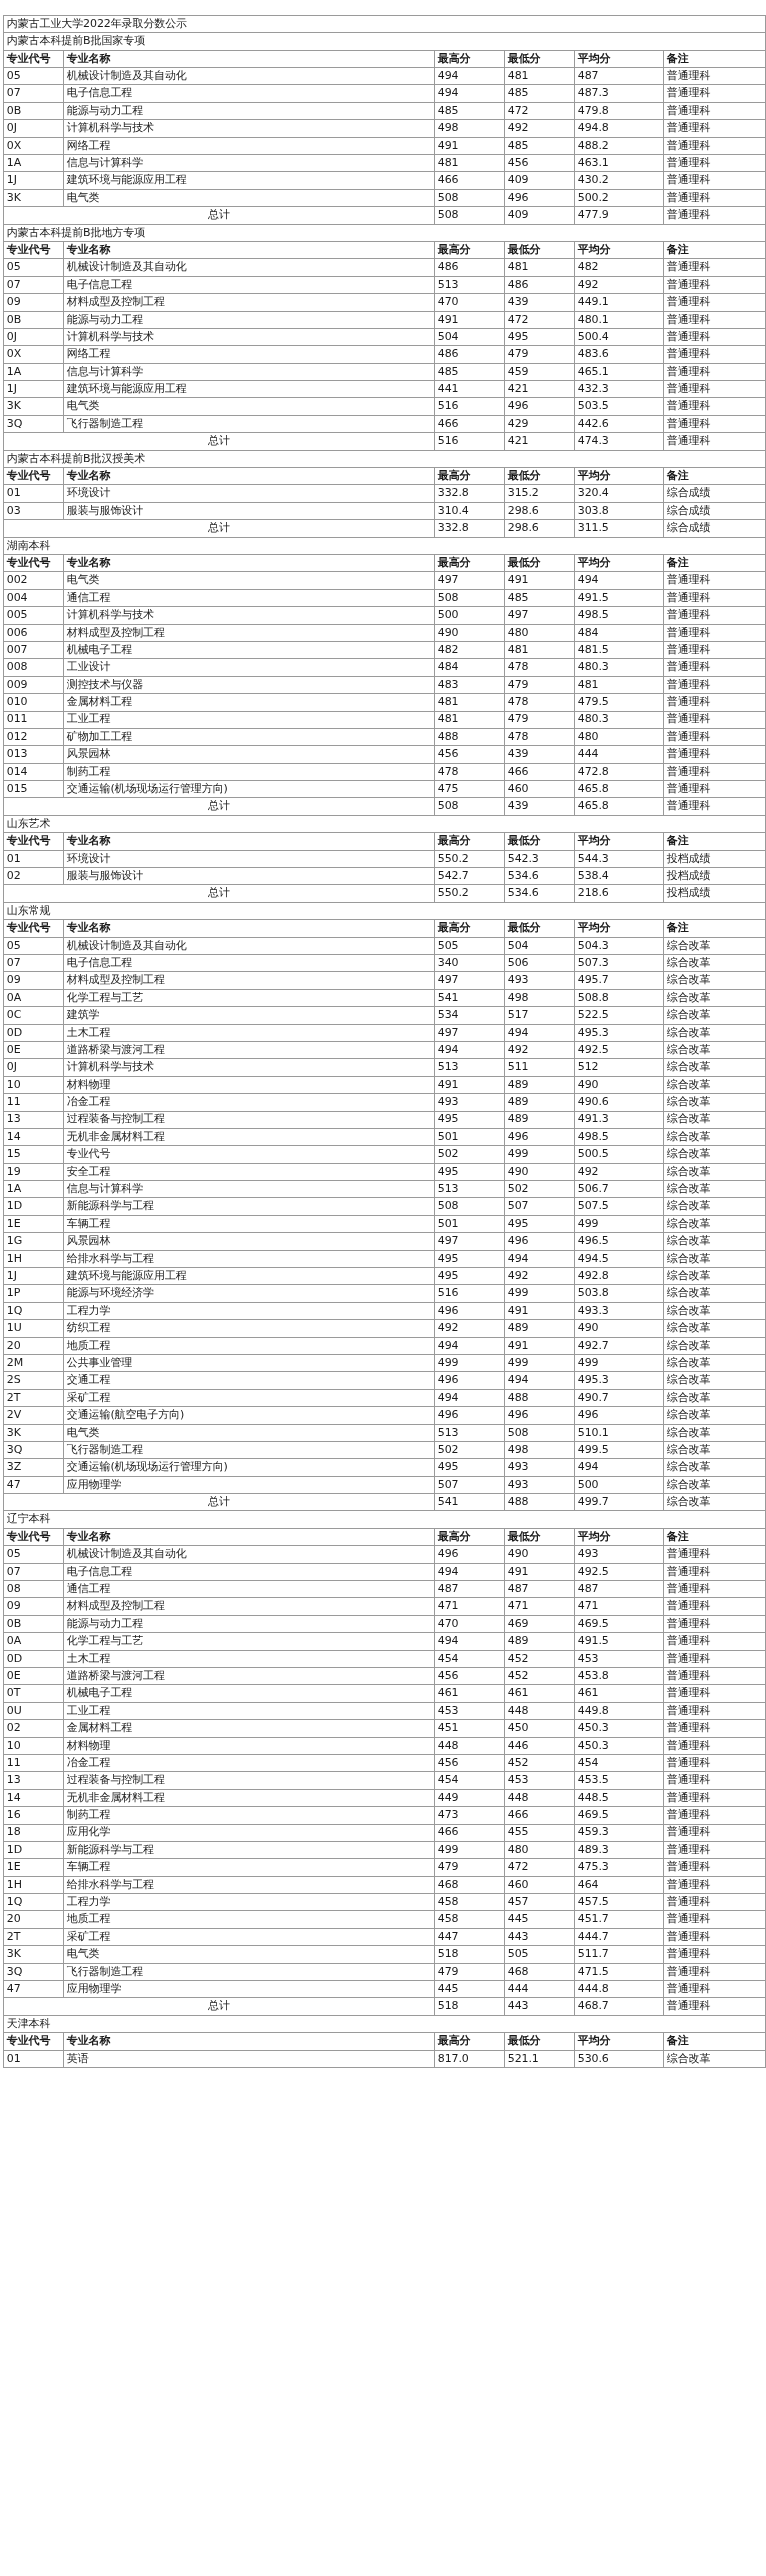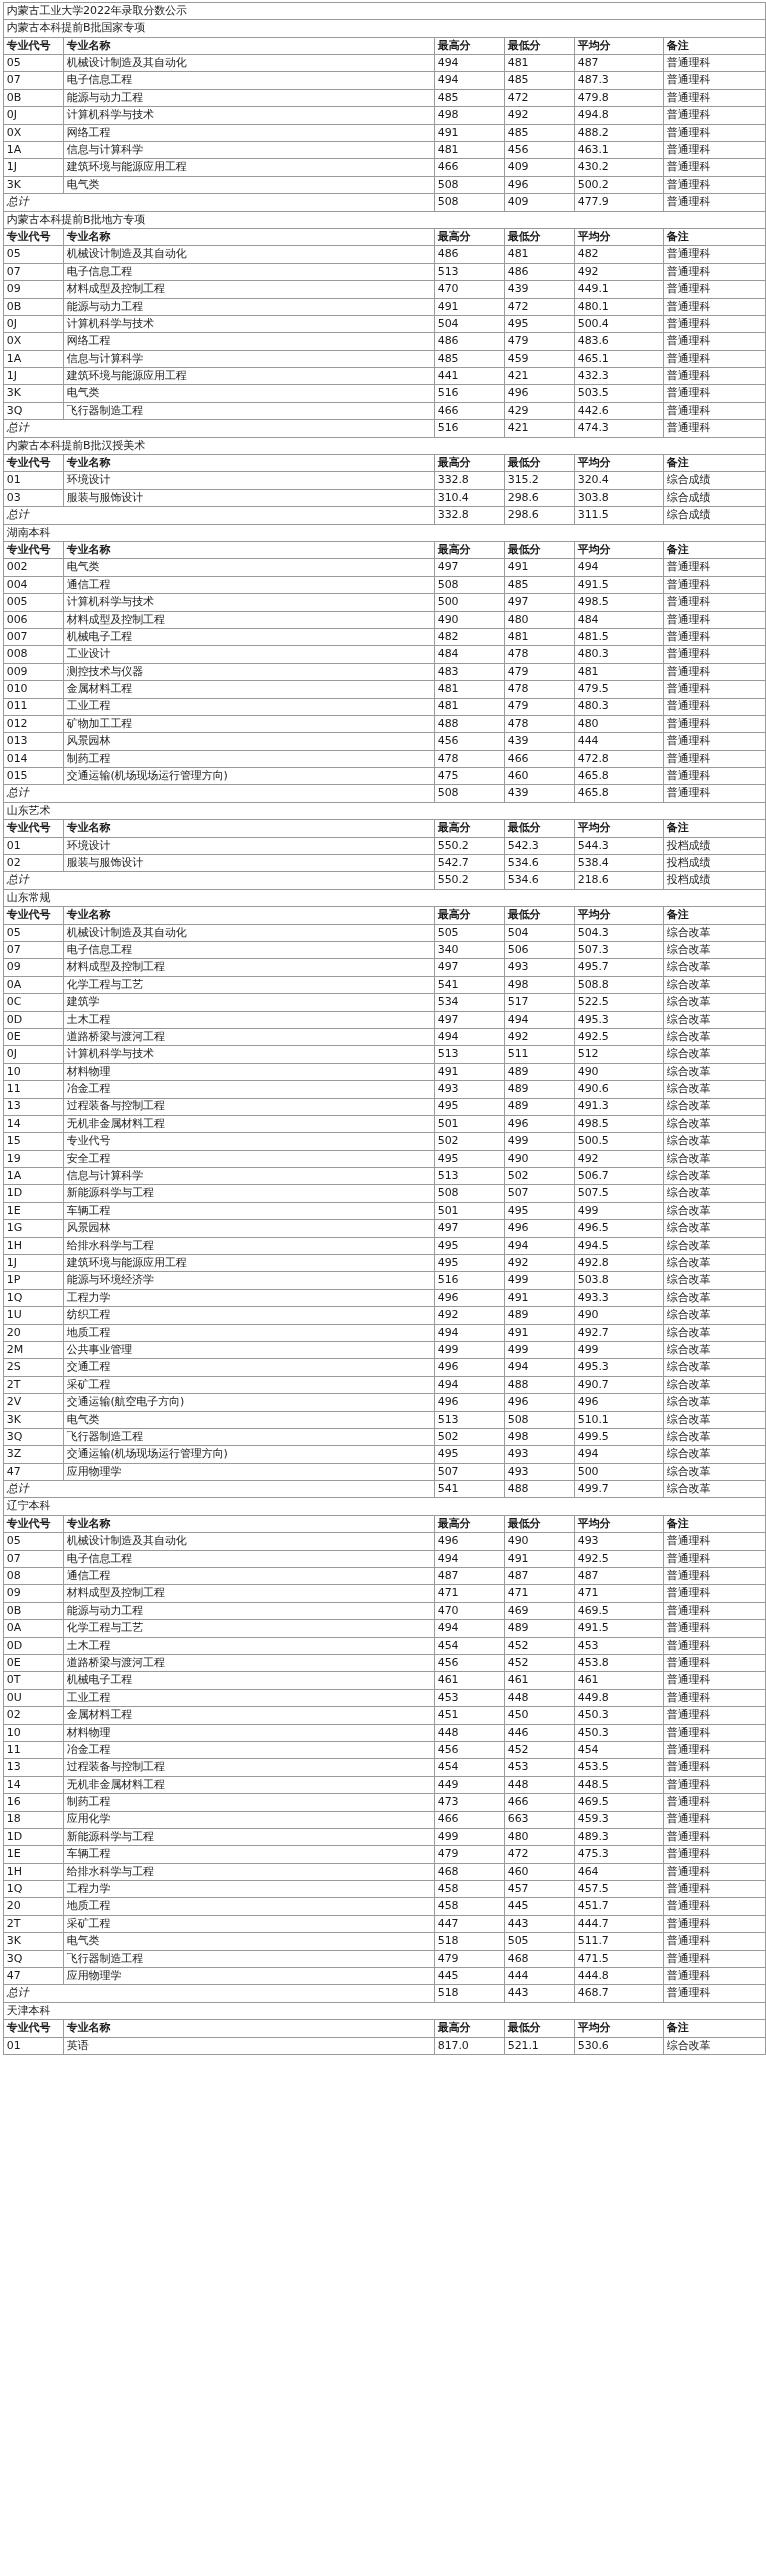--- a/index.html
+++ b/index.html
@@ -11,20 +11,21 @@
   body {
     width: 767px;
     font-family: "DejaVu Sans", "Liberation Sans", sans-serif;
     color: #1a1a1a;
     -webkit-font-smoothing: none;
   }
   #sheet {
     width: 648px;
     box-sizing: border-box;
     padding: 1.9px 2.9px 0 2.9px;
+    margin-top: 13px;
   }
   table.grid {
     width: 761px;
     border-collapse: collapse;
     table-layout: fixed;
     font-size: 11px;
     line-height: 1.05;
   }
   table.grid td {
     border: 1px solid #9a9a9a;
@@ -50,22 +51,21 @@
   td.note  { text-align: left; }
 
   tr.title-row td,
   tr.section-row td {
     text-align: left;
   }
   tr.header-row td {
     font-weight: 700;
   }
   tr.total-row td.code {
-    text-align: left;
-    font-style: italic;
+    text-align: center;
   }
 </style>
 </head>
 <body>
 
 <div id="sheet">
   <table class="grid">
     <colgroup>
       <col class="c-code">
         <col class="c-name">
@@ -858,21 +858,21 @@
           <td class="name">制药工程</td>
           <td class="num">473</td>
           <td class="num">466</td>
           <td class="num">469.5</td>
           <td class="note">普通理科</td>
         </tr>
         <tr class="data-row">
           <td class="code">18</td>
           <td class="name">应用化学</td>
           <td class="num">466</td>
-          <td class="num">663</td>
+          <td class="num">455</td>
           <td class="num">459.3</td>
           <td class="note">普通理科</td>
         </tr>
         <tr class="data-row">
           <td class="code">1D</td>
           <td class="name">新能源科学与工程</td>
           <td class="num">499</td>
           <td class="num">480</td>
           <td class="num">489.3</td>
           <td class="note">普通理科</td>

